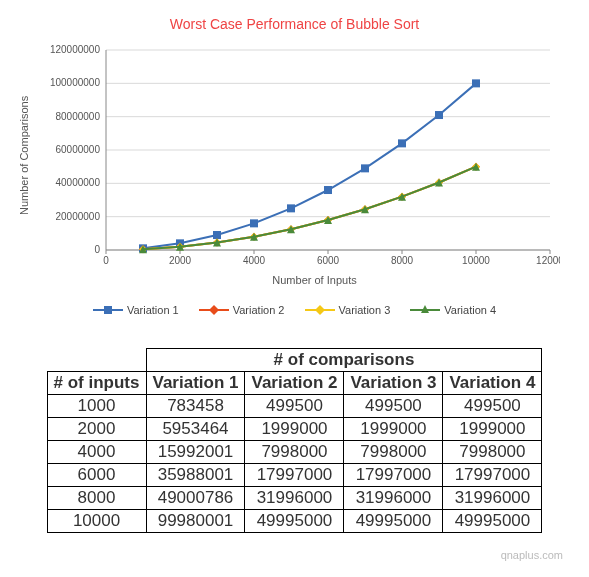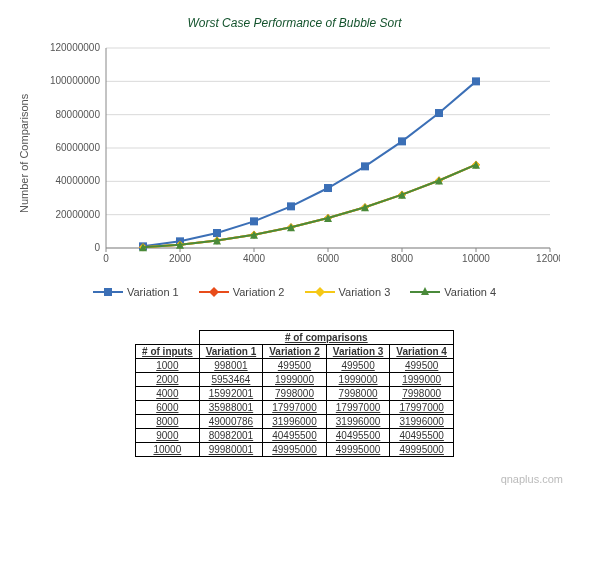--- a/index.html
+++ b/index.html
@@ -10,24 +10,23 @@
     color: #333;
     width: 589px;
     box-sizing: border-box;
   }
   .chart-area {
     width: 557px;
     margin: 0 auto;
   }
   .chart-title {
     text-align: center;
-    font-size: 12px;
-    color: #14532d;
+    font-size: 14px;
+    color: #ef4444;
     margin-bottom: 8px;
-    font-style: italic;
   }
   .chart-hold {
     display: flex;
   }
   .ylabel {
     writing-mode: vertical-rl;
     transform: rotate(180deg);
     font-size: 11px;
     color: #555;
     text-align: center;
@@ -54,22 +53,21 @@
     align-items: center;
     gap: 4px;
   }
   .lg-swatch {
     display: inline-flex;
     align-items: center;
   }
   table {
     border-collapse: collapse;
     margin: 30px auto 0 auto;
-    font-size: 10px;
-    text-decoration: underline;
+    font-size: 17px;
   }
   td, th {
     border: 1px solid #000;
     padding: 1px 6px;
     text-align: right;
     font-weight: normal;
   }
   th.hleft { text-align: left; margin-top: 28px; }
   th.hcenter { text-align: center; }
   td.n { text-align: center; }
@@ -158,20 +156,21 @@
         <polygon points="187,198.5025 191,206.5025 183,206.5025" fill="#4a8a3a"></polygon>
         <polygon points="224,192.67 228,200.67 220,200.67" fill="#4a8a3a"></polygon>
         <polygon points="261,185.17083333333332 265,193.17083333333332 257,193.17083333333332" fill="#4a8a3a"></polygon>
         <polygon points="298,176.005 302,184.005 294,184.005" fill="#4a8a3a"></polygon>
         <polygon points="335,165.1725 339,173.1725 331,173.1725" fill="#4a8a3a"></polygon>
         <polygon points="372,152.67333333333335 376,160.67333333333335 368,160.67333333333335" fill="#4a8a3a"></polygon>
         <polygon points="409,138.5075 413,146.5075 405,146.5075" fill="#4a8a3a"></polygon>
         <polygon points="446,122.675 450,130.675 442,130.675" fill="#4a8a3a"></polygon>
       </svg>
   </div>
+  <div class="xlabel">Number of Inputs</div>
   <div class="legend" id="legend">
       <div class="legend-item">
         <span class="lg-swatch">
           <svg width="30" height="16">
           <line x1="0" y1="8" x2="30" y2="8" stroke="#3b6fb6" stroke-width="2"></line>
             <rect x="11" y="4" width="8" height="8" fill="#3b6fb6"></rect>
         </svg>
         </span>
         <span>Variation 1</span>
       </div>
@@ -213,21 +212,21 @@
       </tr>
       <tr>
         <th class="hleft"><b># of inputs</b></th>
         <th class="hleft"><b>Variation 1</b></th>
         <th class="hleft"><b>Variation 2</b></th>
         <th class="hleft"><b>Variation 3</b></th>
         <th class="hleft"><b>Variation 4</b></th>
       </tr>
       <tr>
         <td class="n">1000</td>
-        <td class="n">998001</td>
+        <td class="n">783458</td>
         <td class="n">499500</td>
         <td class="n">499500</td>
         <td class="n">499500</td>
       </tr>
       <tr>
         <td class="n">2000</td>
         <td class="n">5953464</td>
         <td class="n">1999000</td>
         <td class="n">1999000</td>
         <td class="n">1999000</td>
@@ -247,27 +246,20 @@
         <td class="n">17997000</td>
       </tr>
       <tr>
         <td class="n">8000</td>
         <td class="n">49000786</td>
         <td class="n">31996000</td>
         <td class="n">31996000</td>
         <td class="n">31996000</td>
       </tr>
       <tr>
-        <td class="n">9000</td>
-        <td class="n">80982001</td>
-        <td class="n">40495500</td>
-        <td class="n">40495500</td>
-        <td class="n">40495500</td>
-      </tr>
-      <tr>
         <td class="n">10000</td>
         <td class="n">99980001</td>
         <td class="n">49995000</td>
         <td class="n">49995000</td>
         <td class="n">49995000</td>
       </tr>
     </tbody>
   </table>
 
 <div class="watermark">qnaplus.com</div>

